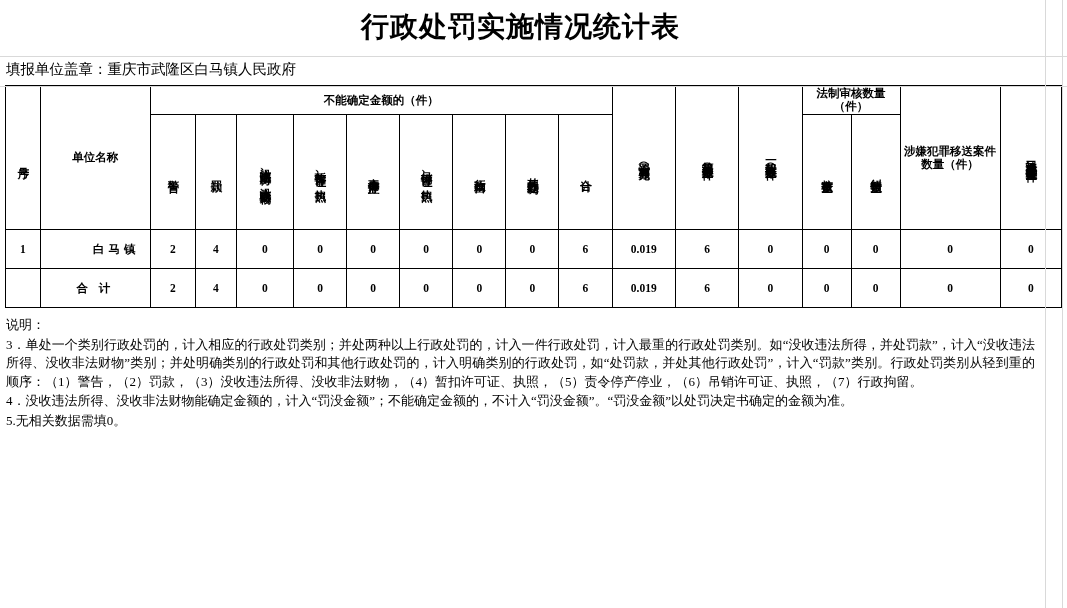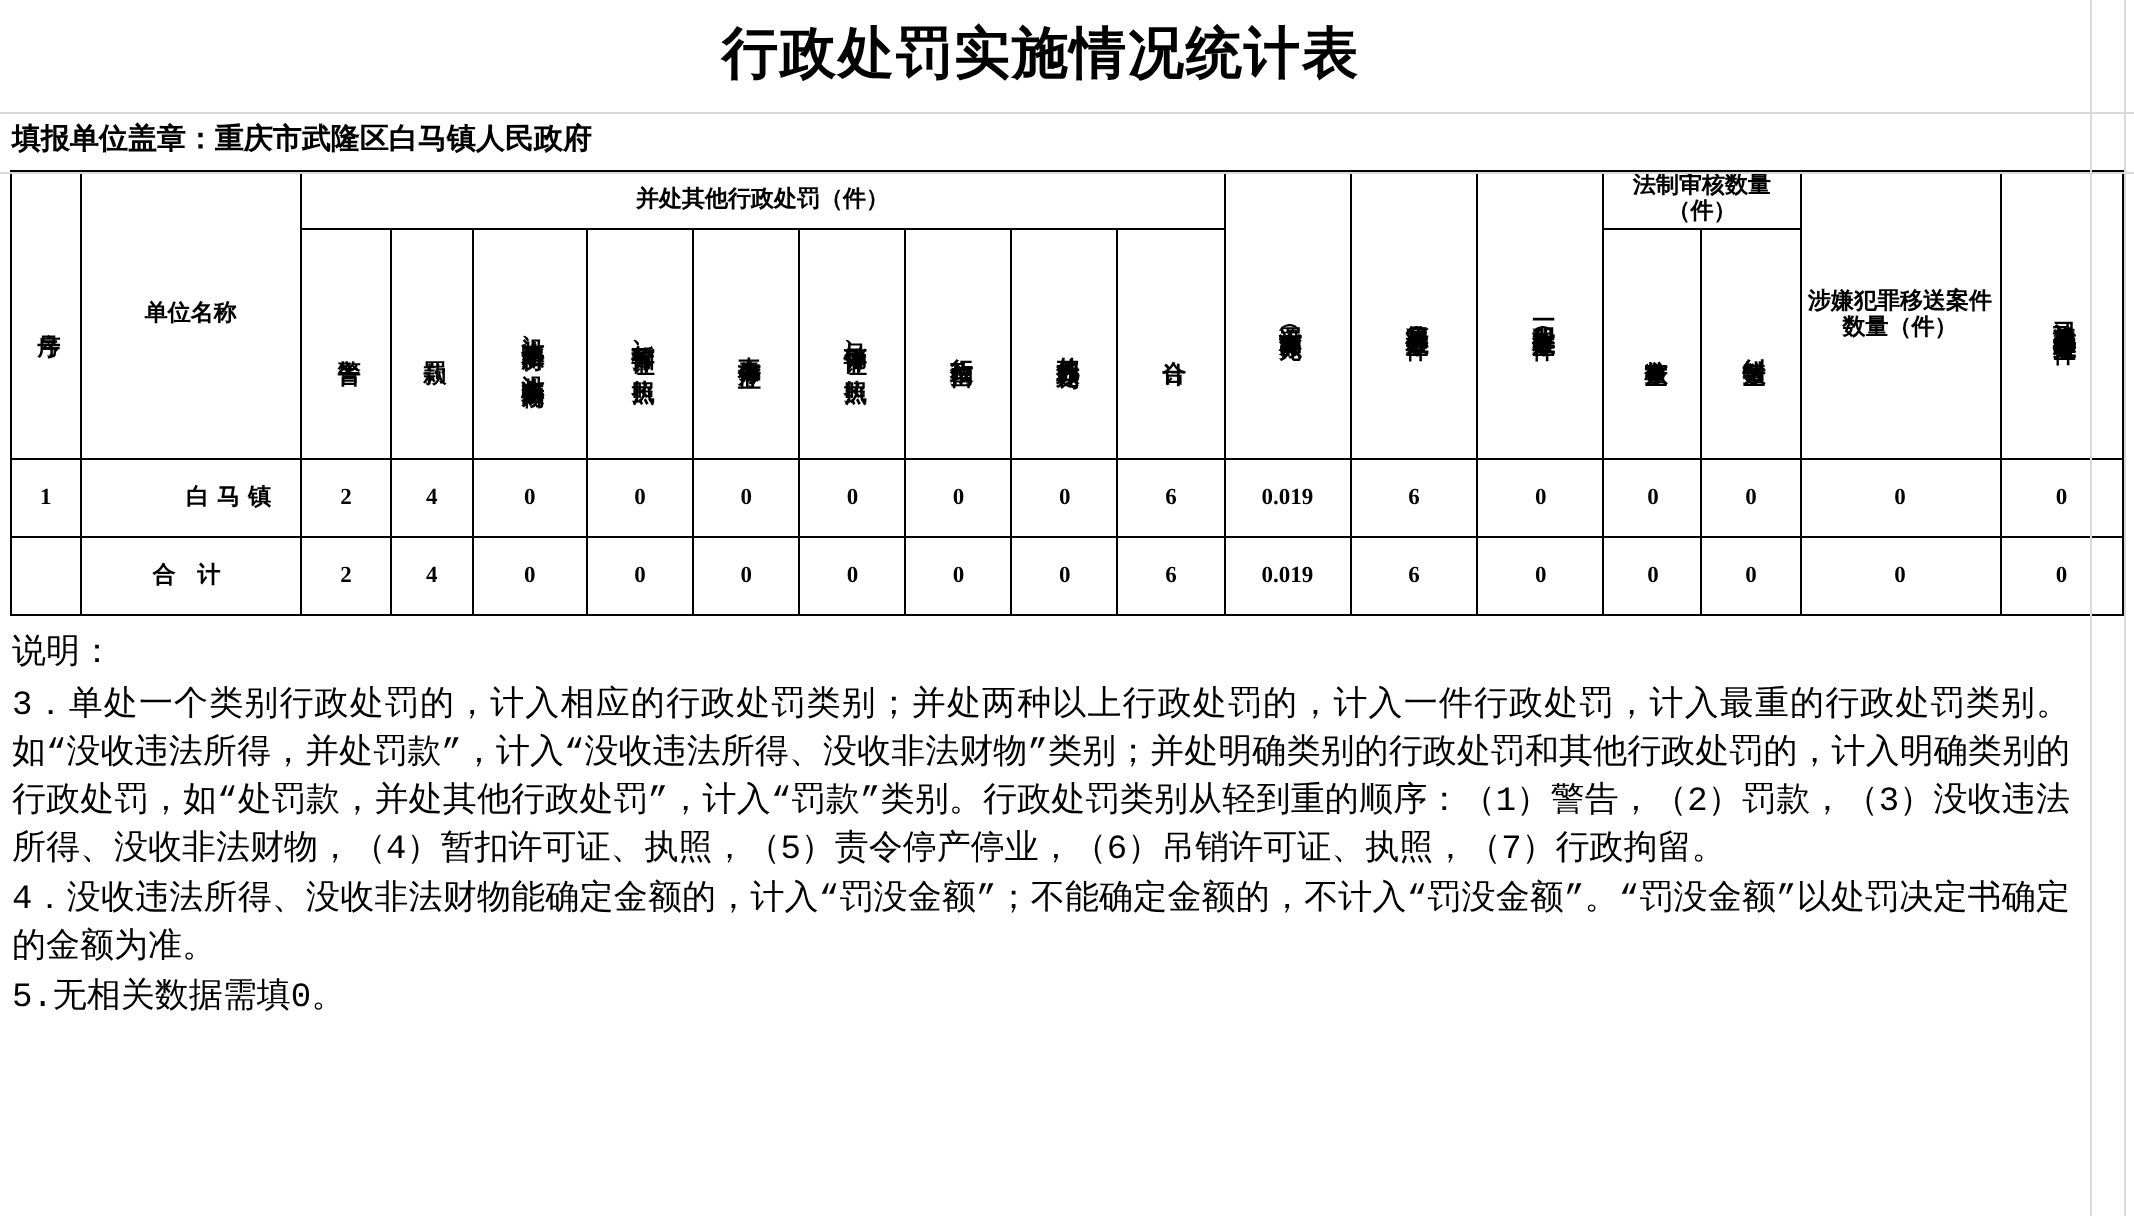--- a/index.html
+++ b/index.html
@@ -25,21 +25,21 @@
     font-family: "Liberation Serif", serif;
     font-weight: bold;
     font-size: 28px;
     letter-spacing: 1px;
     padding-top: 8px;
     padding-bottom: 6px;
   }
   .subtitle-row {
     padding: 8px 0 6px 6px;
     font-size: 14.5px;
-    font-weight: bold;
+    font-weight: normal;
     font-family: "Liberation Serif", serif;
   }
   table.main {
     border-collapse: collapse;
     table-layout: fixed;
     width: 1057px;
     margin-left: 5px;
   }
   table.main td, table.main th {
     border: 1px solid #000000;
@@ -66,22 +66,22 @@
     font-weight: bold;
     font-size: 12px;
     height: 36px;
   }
   td.rowlabel {
     font-size: 12px;
     letter-spacing: 4px;
   }
   .notes {
     margin: 8px 6px 0 6px;
-    font-size: 17px;
-    font-family: Liberation Mono, monospace;
+    font-size: 13px;
+    font-family: Liberation Serif, serif;
     line-height: 1.42;
   }
   .notes p {
     margin: 0 0 1px 0;
     text-align: justify;
   }
   .rule {
     position: absolute;
     left: 0;
     width: 1067px;
@@ -128,21 +128,21 @@
       <col style="width:62px">
       <col style="width:48px">
       <col style="width:48px">
       <col style="width:98px">
       <col style="width:60px">
     </colgroup>
     <thead>
       <tr>
         <td rowspan="3" class="vtext">序号</td>
         <td rowspan="3">单位名称</td>
-        <td colspan="9">并处其他行政处罚（件）</td>
+        <td colspan="9">不能确定金额的（件）</td>
         <td rowspan="3" class="vtext">罚没金额（万元）</td>
         <td rowspan="3" class="vtext">简易程序数量（件）</td>
         <td rowspan="3" class="vtext">一般程序数量（件）</td>
         <td colspan="2">法制审核数量（件）</td>
         <td rowspan="3">涉嫌犯罪移送案件数量（件）</td>
         <td rowspan="3" class="vtext">司法机关受理案件数量（件）</td>
       </tr>
       <tr>
         <td rowspan="2" class="vtext" style="height:110px;">警告</td>
         <td rowspan="2" class="vtext">罚款</td>

